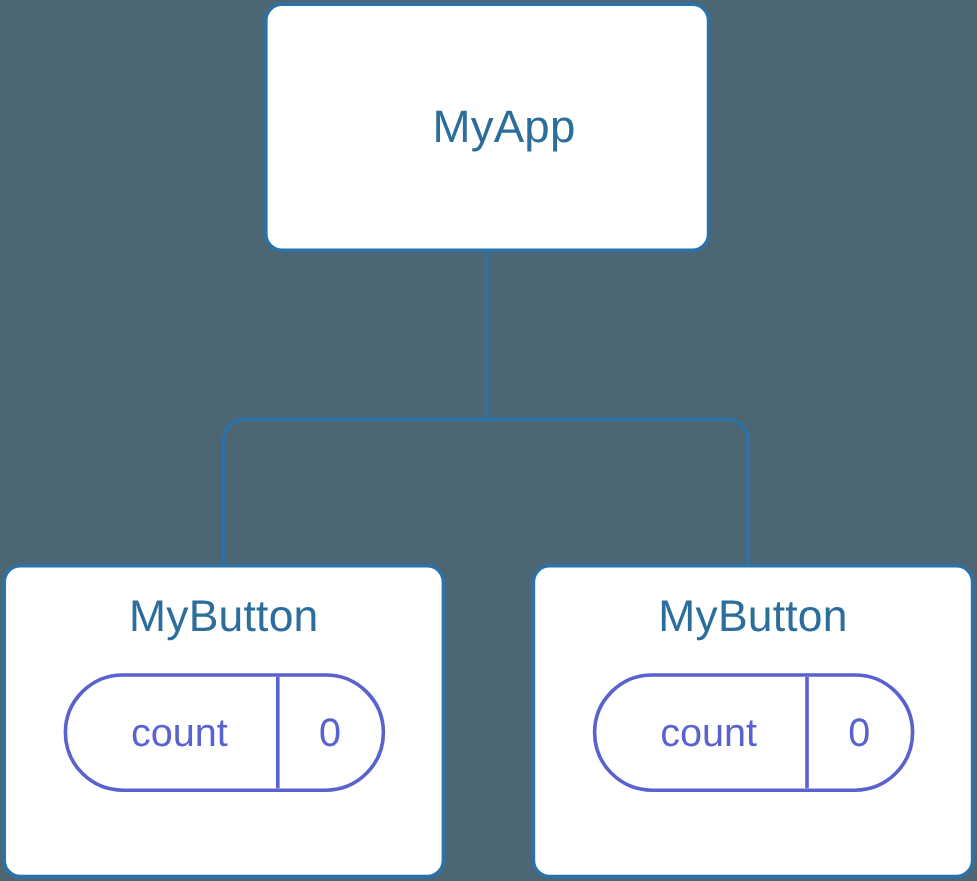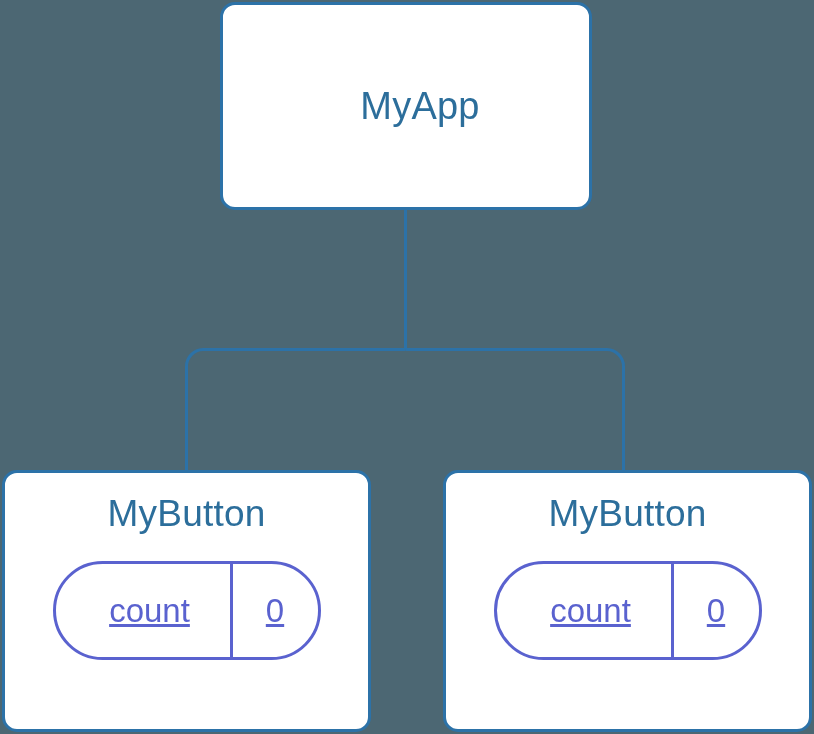--- a/index.html
+++ b/index.html
@@ -88,21 +88,20 @@
   }
   .pill-key,
   .pill-val {
     display: flex;
     align-items: center;
     justify-content: center;
     color: #5a62cf;
     font-size: 33px;
     line-height: 1;
     white-space: nowrap;
-    text-decoration: underline;
   }
   .pill-key {
     width: 174px;
     padding-left: 14px;
     box-sizing: border-box;
   }
   .pill-val {
     width: 88px;
     border-left: 3px solid #5a62cf;
     box-sizing: border-box;

